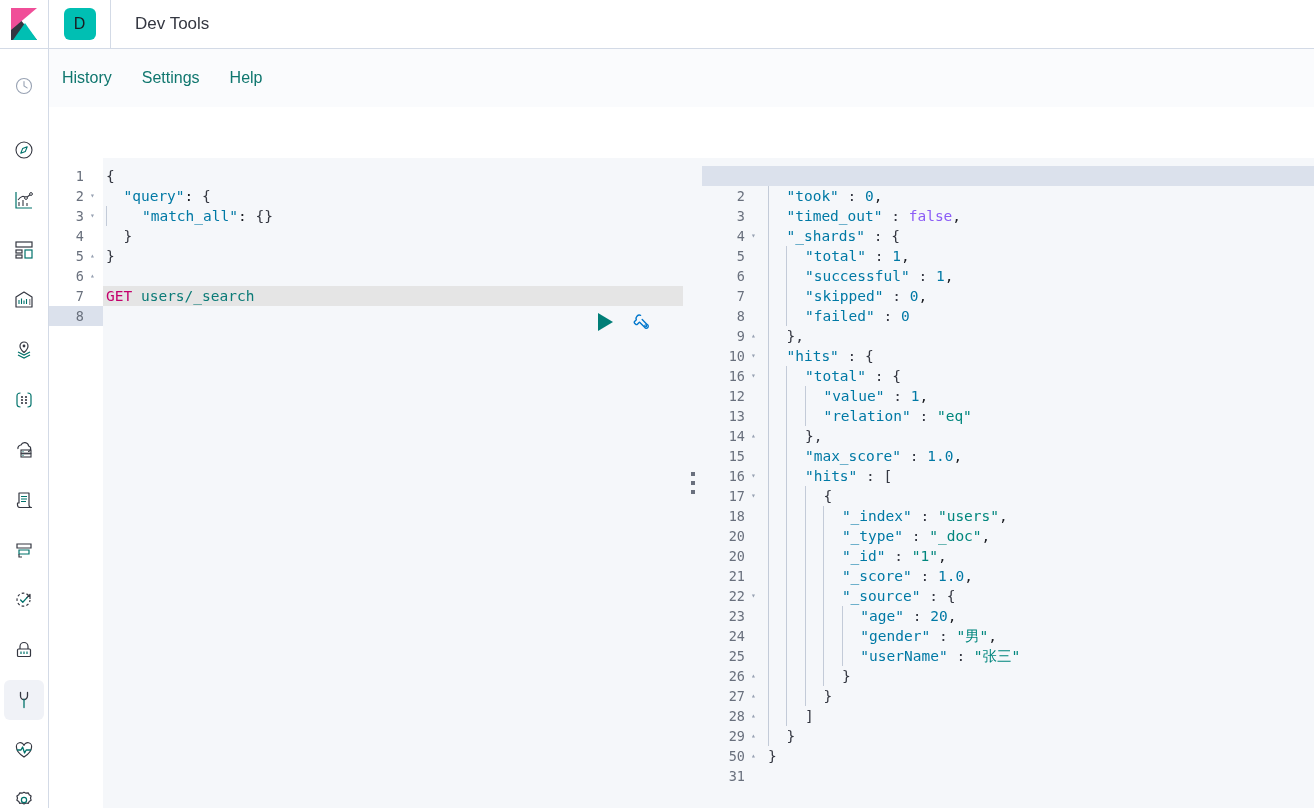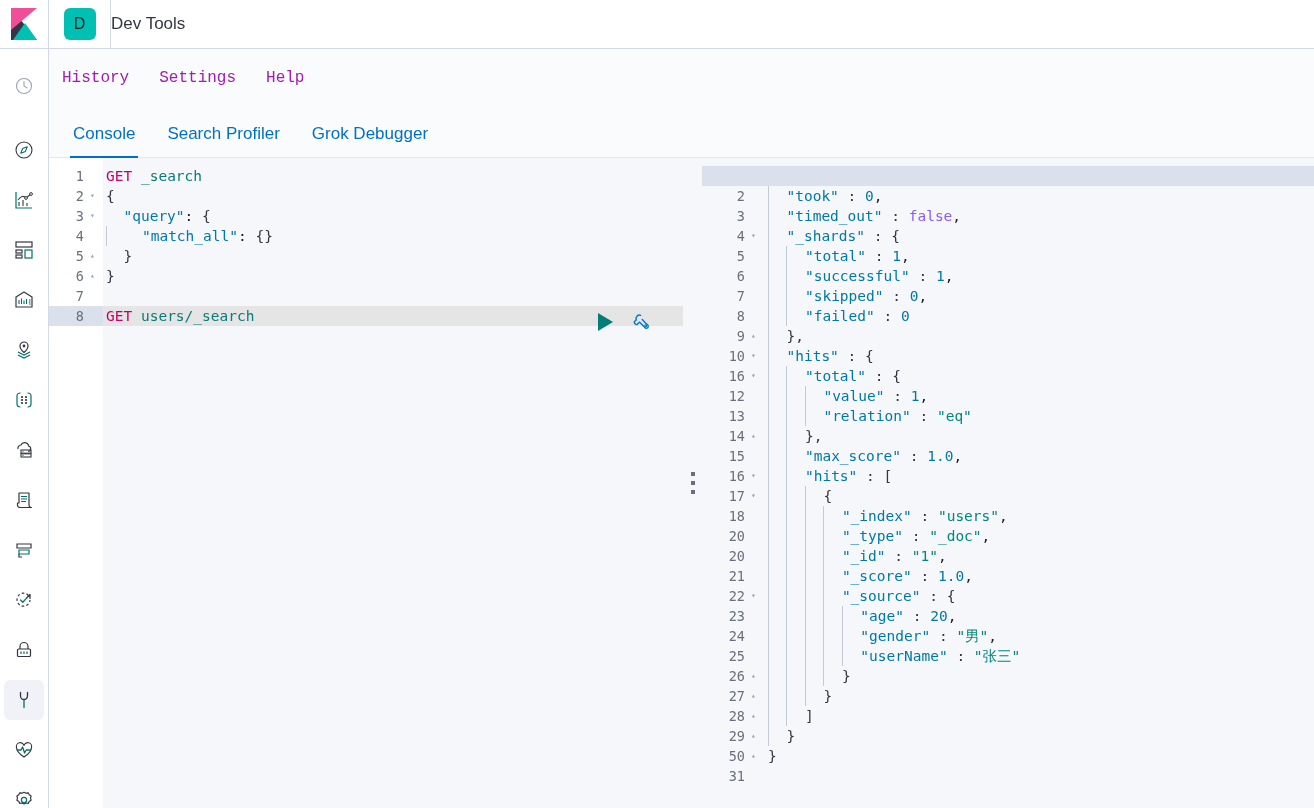--- a/index.html
+++ b/index.html
@@ -35,20 +35,21 @@
   }
   .app-badge {
     width: 32px; height: 32px;
     background: #00bfb3;
     border-radius: 6px;
     display: flex; align-items: center; justify-content: center;
     font-size: 16px; font-weight: 400; color: #1a1c21;
     font-family: "Liberation Sans", sans-serif;
   }
   .header-title {
+    margin-left: 24px;
     font-size: 17px; color: #343741;
     font-family: "Liberation Sans", sans-serif;
   }
 
   
   .rail {
     position: absolute; top: 49px; left: 0;
     width: 49px; height: 759px;
     background: #ffffff;
     border-right: 1px solid #d3dae6;
@@ -69,23 +70,23 @@
 
   
   .menubar {
     position: absolute; top: 49px; left: 49px;
     width: 1265px; height: 58px;
     background: #fafbfd;
     display: flex; align-items: center;
     padding-left: 13px;
   }
   .menu-link {
-    font-size: 16px; color: #a21caf;
+    font-size: 16px; color: #0f766e;
     margin-right: 30px;
-    font-family: Liberation Mono, monospace;
+    font-family: Liberation Sans, sans-serif;
     cursor: pointer;
   }
 
   
   .tabbar {
     position: absolute; top: 107px; left: 49px;
     width: 1265px; height: 51px;
     background: #fafbfd;
     border-bottom: 1px solid #e3e6ed;
     display: flex; align-items: flex-end;
@@ -408,25 +409,20 @@
     </div>
 
   </div>
 
   <div class="menubar">
     <div class="menu-link">History</div>
     <div class="menu-link">Settings</div>
     <div class="menu-link">Help</div>
   </div>
 
-  <div class="tabbar">
-    <div class="tab active">Console</div>
-    <div class="tab">Search Profiler</div>
-    <div class="tab">Grok Debugger</div>
-  </div>
 
   <div class="workarea">
 
     <div class="pane-left">
       <div class="editor">
         <div class="gutter" id="ed-gutter">
             <div class="gline">
               <span class="gnum">1</span>
               <span class="fold none">▾</span>
             </div>
@@ -453,21 +449,20 @@
             <div class="gline">
               <span class="gnum">7</span>
               <span class="fold none">▾</span>
             </div>
             <div class="gline active">
               <span class="gnum">8</span>
               <span class="fold none">▾</span>
             </div>
           </div>
         <div class="codearea" id="ed-code">
-            <div class="cline"><span class="t-method">GET</span><span class="t-plain"> </span><span class="t-url">_search</span></div>
             <div class="cline"><span class="t-brace">{</span></div>
             <div class="cline"><span class="t-plain">  </span><span class="t-key">"query"</span><span class="t-punc">:</span><span class="t-plain"> </span><span class="t-brace">{</span></div>
             <div class="cline"><span class="iguide"></span><span class="t-plain">  </span><span class="t-plain">  </span><span class="t-key">"match_all"</span><span class="t-punc">:</span><span class="t-plain"> </span><span class="t-brace">{}</span></div>
             <div class="cline"><span class="t-plain">  </span><span class="t-brace">}</span></div>
             <div class="cline"><span class="t-brace">}</span></div>
             <div class="cline"></div>
             <div class="cline active"><span class="t-method">GET</span><span class="t-plain"> </span><span class="t-url">users/_search</span></div>
           </div>
       </div>
 

